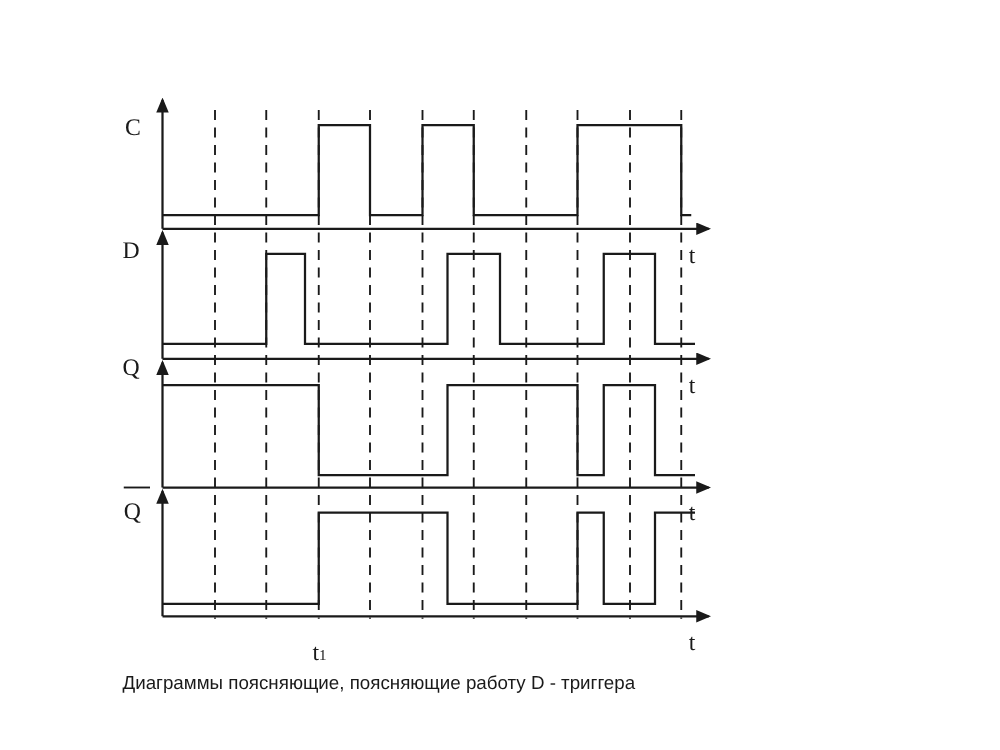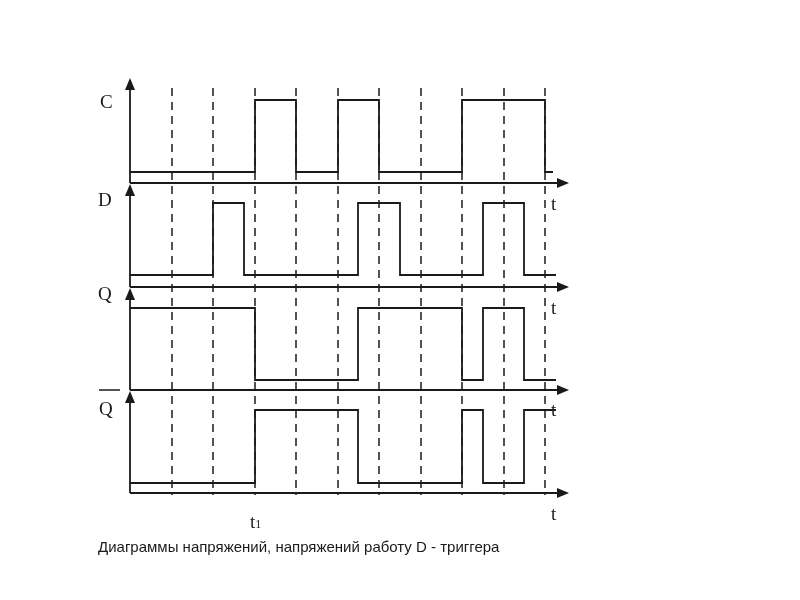--- a/index.html
+++ b/index.html
@@ -66,13 +66,13 @@
     <polyline points="130,483 255,483 255,410 358,410 358,483 462,483 462,410 483,410 483,483 524,483 524,410 556,410"></polyline>
   </g>
   <line x1="99" y1="390" x2="120" y2="390" stroke="#1a1a1a" stroke-width="1.5"></line>
   <text class="sig-label" x="99" y="415">Q</text>
   <text class="t-label" x="551" y="416">t</text>
   <text class="t-label" x="551" y="520">t</text>
 
   <text class="t-label" x="250" y="528"><tspan>t</tspan><tspan class="t1-sub">1</tspan></text>
 </svg>
 
-<div class="caption">Диаграммы напряжений, напряжений работу D - триггера</div>
+<div class="caption">Диаграммы поясняющие, поясняющие работу D - триггера</div>
 
 </body></html>

